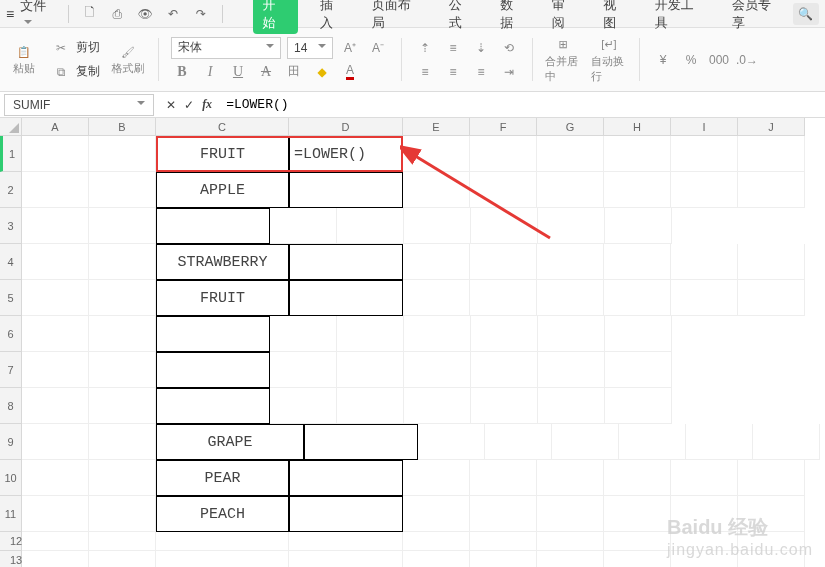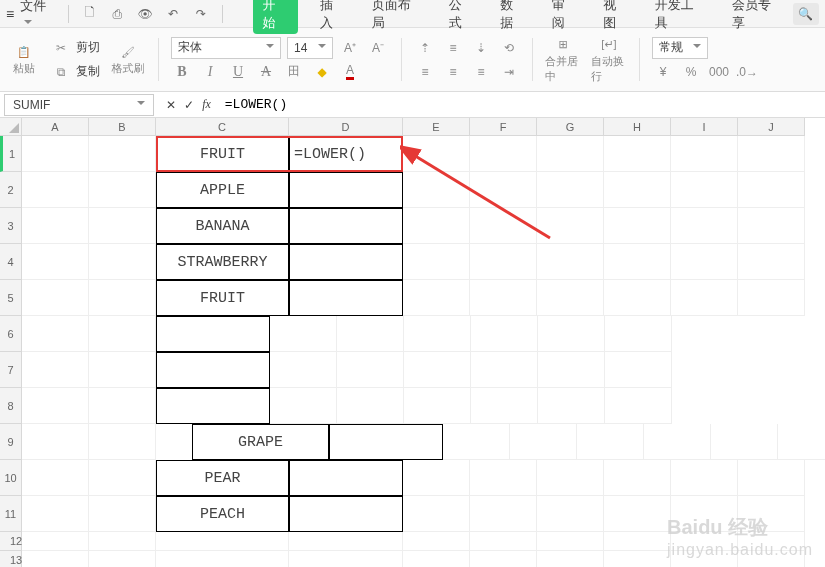--- a/index.html
+++ b/index.html
@@ -32,21 +32,21 @@
   .rbtn { width: 22px; height: 22px; display: flex; align-items: center; justify-content: center; color: #888; }
   .rbtn.letter { font-family: "Times New Roman", serif; font-size: 14px; }
   .rbtn.underline { text-decoration: underline; }
   .rbtn.strike { text-decoration: line-through; }
   .vsep2 { width: 1px; background: #e0e0e0; margin: 6px 2px; }
   
   
   .fbar { height: 26px; display: flex; align-items: center; border-bottom: 1px solid #dcdcdc; }
   .name-box { width: 150px; height: 22px; border: 1px solid #ccc; margin: 0 4px; display: flex; align-items: center; padding: 0 8px; font-size: 12px; justify-content: space-between; }
   .fbar-btns { display: flex; align-items: center; gap: 8px; padding: 0 8px; }
-  .fx { font-style: italic; font-family: serif; }
+  .fx { font-style: italic; font-family: serif; font-weight: bold; }
   .formula-input { flex: 1; height: 22px; border: none; outline: none; padding: 0 6px; font-size: 13px; font-family: "Courier New", monospace; background: #fff; }
   
   
   .grid-wrap { position: relative; height: calc(567px - 28px - 64px - 26px); overflow: hidden; }
   .col-headers { position: absolute; left: 22px; top: 0; height: 18px; display: flex; background: #f0f0f0; }
   .ch { border-right: 1px solid #d8d8d8; border-bottom: 1px solid #d8d8d8; display: flex; align-items: center; justify-content: center; font-size: 11px; color: #666; background: #f3f3f3; }
   .row-headers { position: absolute; left: 0; top: 18px; width: 22px; background: #f0f0f0; }
   .rh { height: 36px; border-bottom: 1px solid #d8d8d8; border-right: 1px solid #d8d8d8; display: flex; align-items: center; justify-content: center; font-size: 11px; color: #666; background: #f3f3f3; }
   .rh.small { height: 19px; padding-left: 11px; }
   .corner { position: absolute; left: 0; top: 0; width: 22px; height: 18px; background: #f3f3f3; border-right: 1px solid #d8d8d8; border-bottom: 1px solid #d8d8d8; }
@@ -165,26 +165,20 @@
     <span class="ricon">⊞</span>
     <span>合并居中</span>
   </div>
   <div class="big-btn">
     <span class="ricon">[↵]</span>
     <span>自动换行</span>
   </div>
   <div class="vsep2"></div>
   <div class="rgroup">
     <div class="small-row">
-        <div class="style-dd">
-          <span>常规</span>
-          <span class="dropdown-caret"></span>
-        </div>
-      </div>
-    <div class="small-row">
       <span class="rbtn">¥</span>
       <span class="rbtn">%</span>
       <span class="rbtn">000</span>
       <span class="rbtn">.0→</span>
     </div>
   </div>
 </div>
 
 <div class="fbar">
   <div class="name-box">
@@ -249,21 +243,20 @@
         <div class="cell" style="width: 67px;"></div>
         <div class="cell" style="width: 67px;"></div>
         <div class="cell" style="width: 67px;"></div>
         <div class="cell" style="width: 67px;"></div>
         <div class="cell" style="width: 67px;"></div>
         <div class="cell" style="width: 67px;"></div>
       </div>
       <div class="cells-row">
         <div class="cell" style="width: 67px;"></div>
         <div class="cell" style="width: 67px;"></div>
-        <div class="cell bordered" style="width: 133px;">BANANA</div>
         <div class="cell bordered" style="width: 114px;"></div>
         <div class="cell" style="width: 67px;"></div>
         <div class="cell" style="width: 67px;"></div>
         <div class="cell" style="width: 67px;"></div>
         <div class="cell" style="width: 67px;"></div>
         <div class="cell" style="width: 67px;"></div>
         <div class="cell" style="width: 67px;"></div>
       </div>
       <div class="cells-row">
         <div class="cell" style="width: 67px;"></div>
@@ -318,21 +311,21 @@
         <div class="cell" style="width: 67px;"></div>
         <div class="cell" style="width: 67px;"></div>
         <div class="cell" style="width: 67px;"></div>
         <div class="cell" style="width: 67px;"></div>
         <div class="cell" style="width: 67px;"></div>
         <div class="cell" style="width: 67px;"></div>
       </div>
       <div class="cells-row">
         <div class="cell" style="width: 67px;"></div>
         <div class="cell" style="width: 67px;"></div>
-        <div class="cell bordered" style="width: 137px; margin-left: 36px;">GRAPE</div>
+        <div class="cell bordered" style="width: 148px;">GRAPE</div>
         <div class="cell bordered" style="width: 114px;"></div>
         <div class="cell" style="width: 67px;"></div>
         <div class="cell" style="width: 67px;"></div>
         <div class="cell" style="width: 67px;"></div>
         <div class="cell" style="width: 67px;"></div>
         <div class="cell" style="width: 67px;"></div>
         <div class="cell" style="width: 67px;"></div>
       </div>
       <div class="cells-row">
         <div class="cell" style="width: 67px;"></div>

